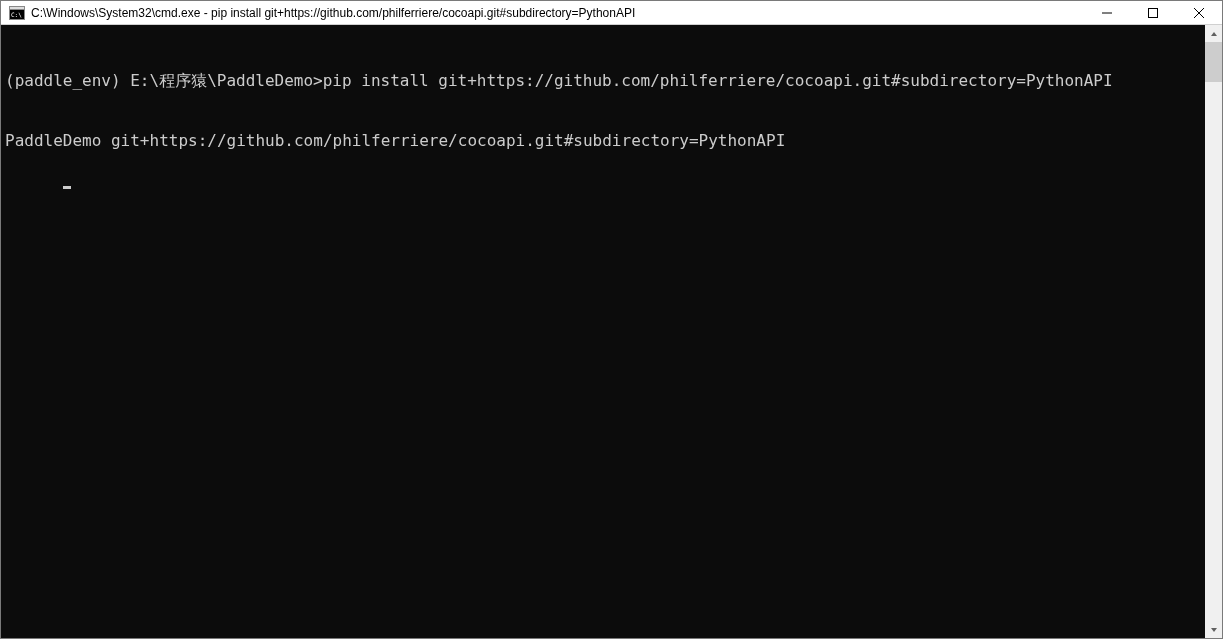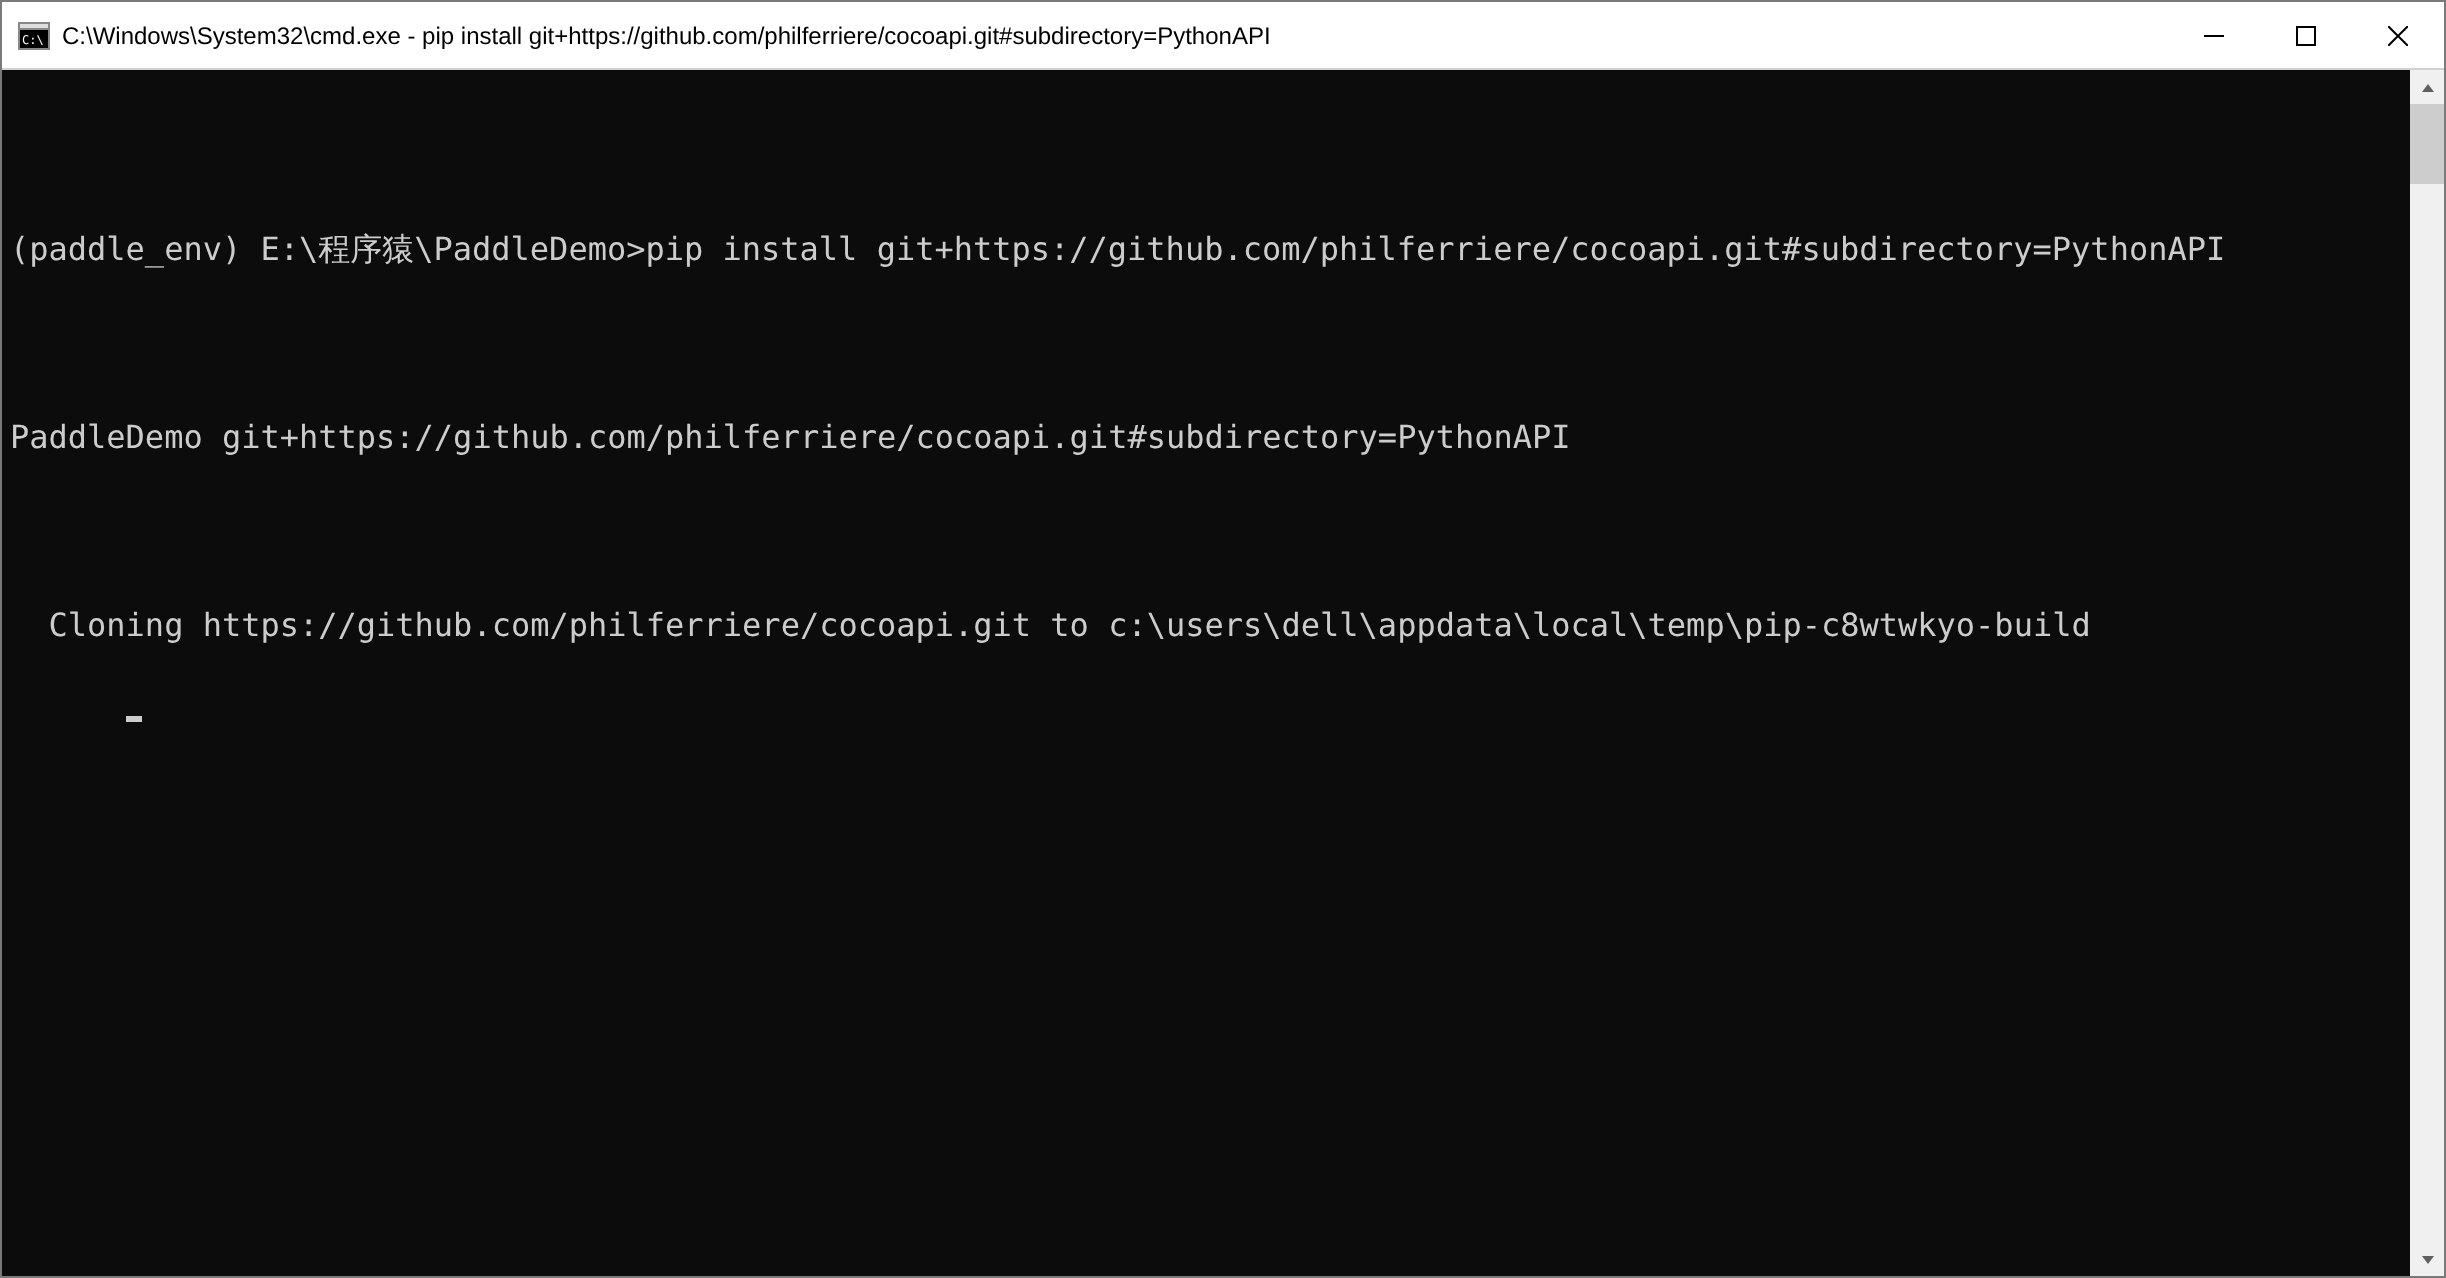--- a/index.html
+++ b/index.html
@@ -16,21 +16,21 @@
     }
     .window {
       width: 1223px;
       height: 639px;
       border: 1px solid #7a7a7a;
       display: flex;
       flex-direction: column;
       background: #fff;
     }
     .titlebar {
-      height: 34px;
+      height: 24px;
       background: #ffffff;
       display: flex;
       align-items: center;
       border-bottom: 1px solid #d0d0d0;
       user-select: none;
     }
     .titlebar-icon {
       width: 16px;
       height: 16px;
       margin-left: 8px;
@@ -83,21 +83,20 @@
       font-family: "NSimSun", "SimSun", "Consolas", monospace;
       font-size: 16px;
       line-height: 20px;
       color: #cccccc;
       white-space: pre-wrap;
       word-break: break-all;
       overflow: hidden;
     }
     .terminal .line {
       display: block;
-      margin-top: 34px;
     }
     .cursor {
       display: inline-block;
       width: 8px;
       height: 3px;
       background: #cccccc;
       vertical-align: bottom;
       margin-bottom: 2px;
     }
     .scrollbar {
@@ -164,21 +163,20 @@
             <line x1="10" y1="0" x2="0" y2="10"></line>
           </svg>
       </div>
     </div>
   </div>
 
   <div class="content-area">
     <div class="terminal">
       <span class="line">(paddle_env) E:\程序猿\PaddleDemo&gt;pip install git+https://github.com/philferriere/cocoapi.git#subdirectory=PythonAPI</span>
       <span class="line">PaddleDemo git+https://github.com/philferriere/cocoapi.git#subdirectory=PythonAPI</span>
-      <span class="line">  Cloning https://github.com/philferriere/cocoapi.git to c:\users\dell\appdata\local\temp\pip-c8wtwkyo-build</span>
       <span class="cursor"></span>
     </div>
 
     <div class="scrollbar">
       <div class="scroll-btn">
         <svg viewBox="0 0 8 8">
             <polygon points="4,2 7,6 1,6"></polygon>
           </svg>
       </div>
       <div class="scroll-track">

